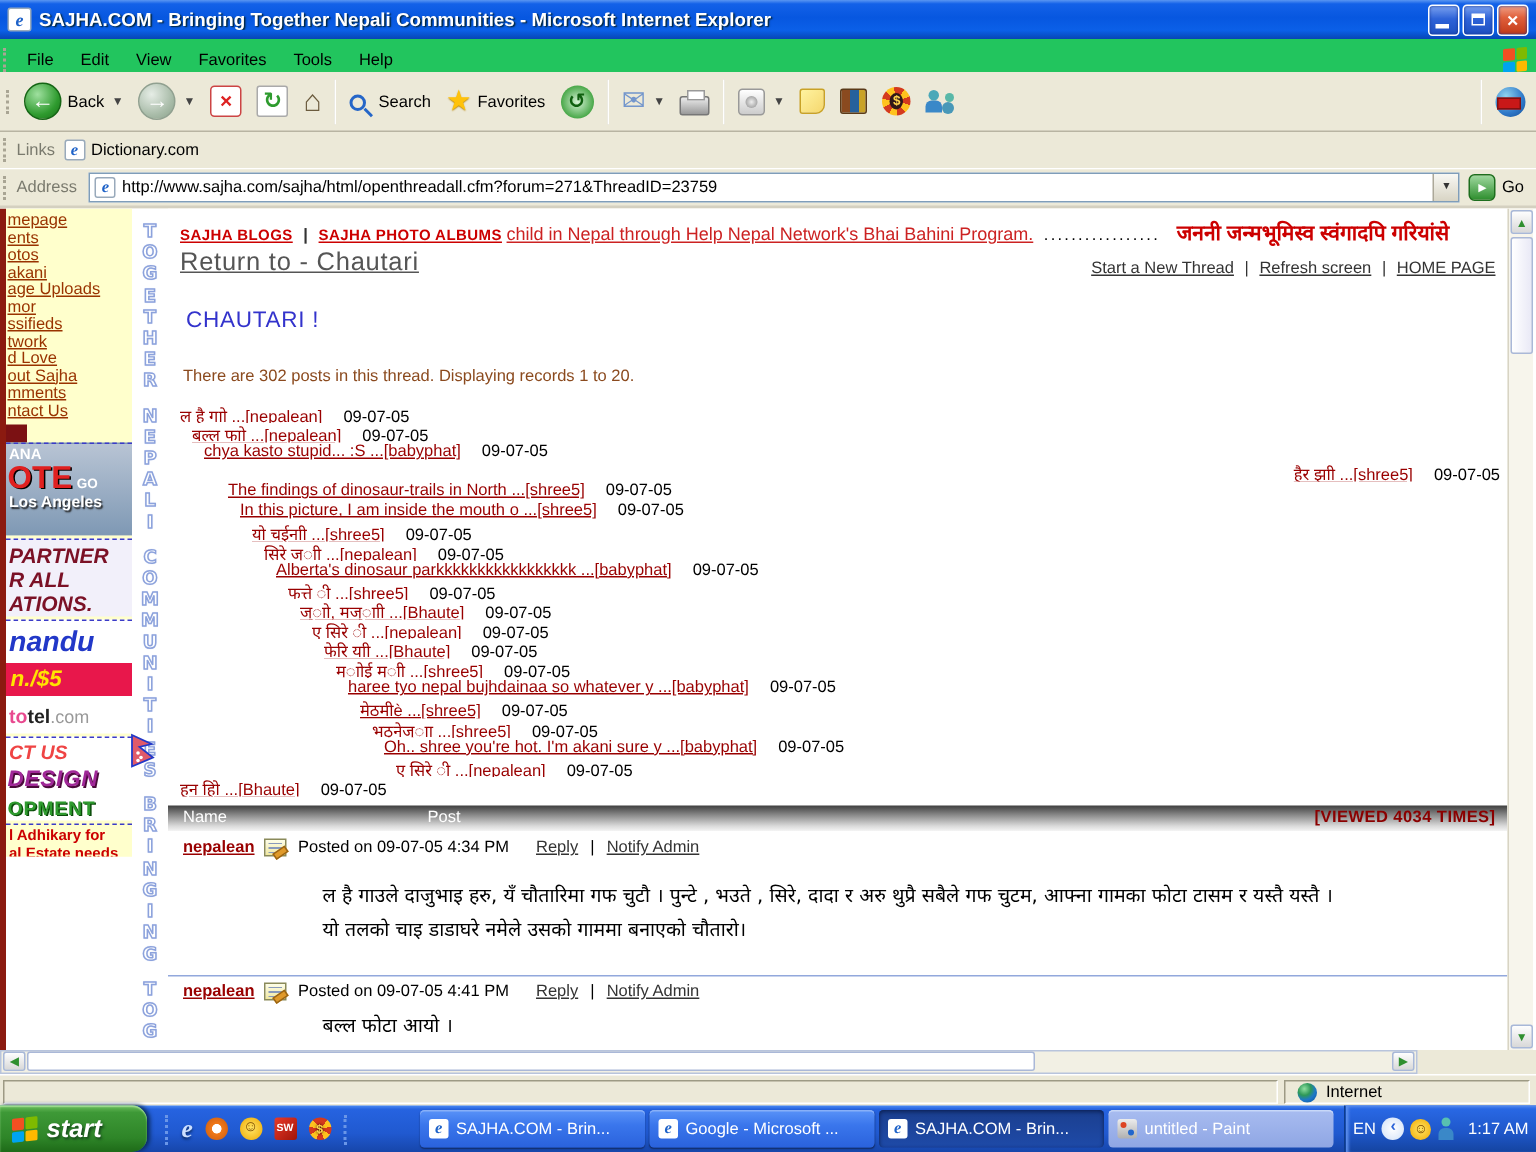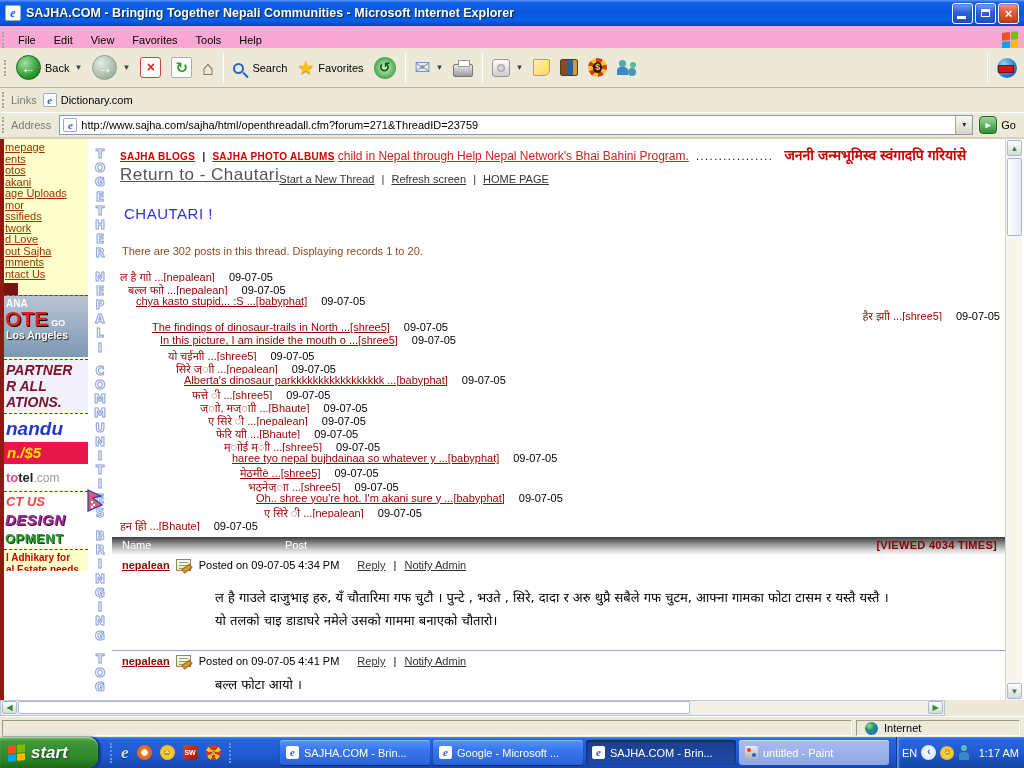--- a/index.html
+++ b/index.html
@@ -16,21 +16,21 @@
 .titlebar .title{flex:1;margin-left:5px;font-weight:bold;font-size:12.5px;text-shadow:1px 1px 1px #023;white-space:nowrap;overflow:hidden}
 .winbtns{display:flex;gap:2px}
 .winbtn{width:21px;height:21px;border:1px solid #fff;border-radius:3px;position:relative;
  background:linear-gradient(180deg,#7AA1EF,#2E63D8 45%,#1E50C0);box-shadow:inset 0 0 2px #14308A}
 .winbtn.close{background:linear-gradient(180deg,#F0A086,#E0603C 40%,#C23A18)}
 .g-min{position:absolute;left:4px;bottom:4px;width:9px;height:3px;background:#fff}
 .g-rest{position:absolute;left:5px;top:5px;width:9px;height:8px;border:1px solid #fff;border-top-width:3px}
 .g-close{position:absolute;width:100%;text-align:center;line-height:19px;color:#fff;font-weight:bold;font-size:13px}
 
 
-.menubar{position:absolute;top:26px;left:0;width:1024px;height:29px;background:#f9a8d4;display:flex;align-items:center;border-bottom:1px solid #fff}
+.menubar{position:absolute;top:26px;left:0;width:1024px;height:29px;background:#22c55e;display:flex;align-items:center;border-bottom:1px solid #fff}
 .grip{width:3px;height:16px;border-left:2px dotted #A9A594;margin:0 4px 0 2px}
 .menu-item{padding:2px 9px;color:#000}
 .winlogo{margin-left:auto;margin-right:6px;width:16px;height:16px;display:grid;grid-template-columns:1fr 1fr;grid-template-rows:1fr 1fr;gap:1px;transform:skewY(-6deg)}
 .winlogo span{border-radius:1px}
 .wl1{background:#F25022}.wl2{background:#7FBA00}.wl3{background:#00A4EF}.wl4{background:#FFB900}
 
 
 .toolbar{position:absolute;top:48px;left:0;width:1024px;height:40px;background:#ECE9D8;border-bottom:1px solid #B8B4A2;display:flex;align-items:center;padding:0 2px}
 .tbtn{display:flex;align-items:center;gap:4px;padding:3px 5px;color:#000;white-space:nowrap}
 .tsep{width:1px;height:30px;background:#C6C3B4;border-right:1px solid #fff;margin:0 4px}
@@ -115,21 +115,21 @@
  -webkit-text-stroke:1px #8CA2DC;text-shadow:0 0 1px #8CA2DC;margin-bottom:9px;font-family:"DejaVu Sans",sans-serif}
 .nflag{position:absolute;left:86px;top:350px}
 
 .main{position:absolute;left:112px;top:0;width:893px;height:561px;background:#fff;overflow:hidden}
 .topline{position:absolute;top:6px;left:8px;width:885px;white-space:nowrap;overflow:hidden}
 .lnk-red-bold{color:#CC0000;font-weight:bold;text-decoration:underline;font-size:10px;letter-spacing:.3px}
 .pipe{color:#333;margin:0 4px;font-weight:bold}
 .lnk-marquee{color:#CC2222;text-decoration:underline;font-size:12px}
 .dots-txt{color:#000;letter-spacing:1.5px;margin-left:4px}
 .dev-head{color:#CC0000;font-weight:bold;font-size:14px;margin-left:8px}
-.returnrow{position:absolute;top:26px;left:8px;width:877px;display:flex;justify-content:flex-start;align-items:flex-end}
+.returnrow{position:absolute;top:26px;left:8px;width:877px;display:flex;justify-content:space-between;align-items:flex-end}
 .return-link{font-size:17px;color:#555;text-decoration:underline;letter-spacing:.5px}
 .actions{color:#333;white-space:nowrap}
 .actions span[data-interactable="true"]{text-decoration:underline}
 .act-sep{margin:0 4px;text-decoration:none}
 .chautari{position:absolute;top:66px;left:12px;color:#3333CC;font-size:15px;letter-spacing:.5px}
 .infoline{position:absolute;top:106px;left:10px;color:#8B4A1E}
 #threadlist{position:absolute;top:130px;left:8px;width:880px}
 .trow{height:13.1px;white-space:nowrap;overflow:hidden}
 .trow a{color:#990000;text-decoration:underline}
 .tdate{color:#000;margin-left:14px}

